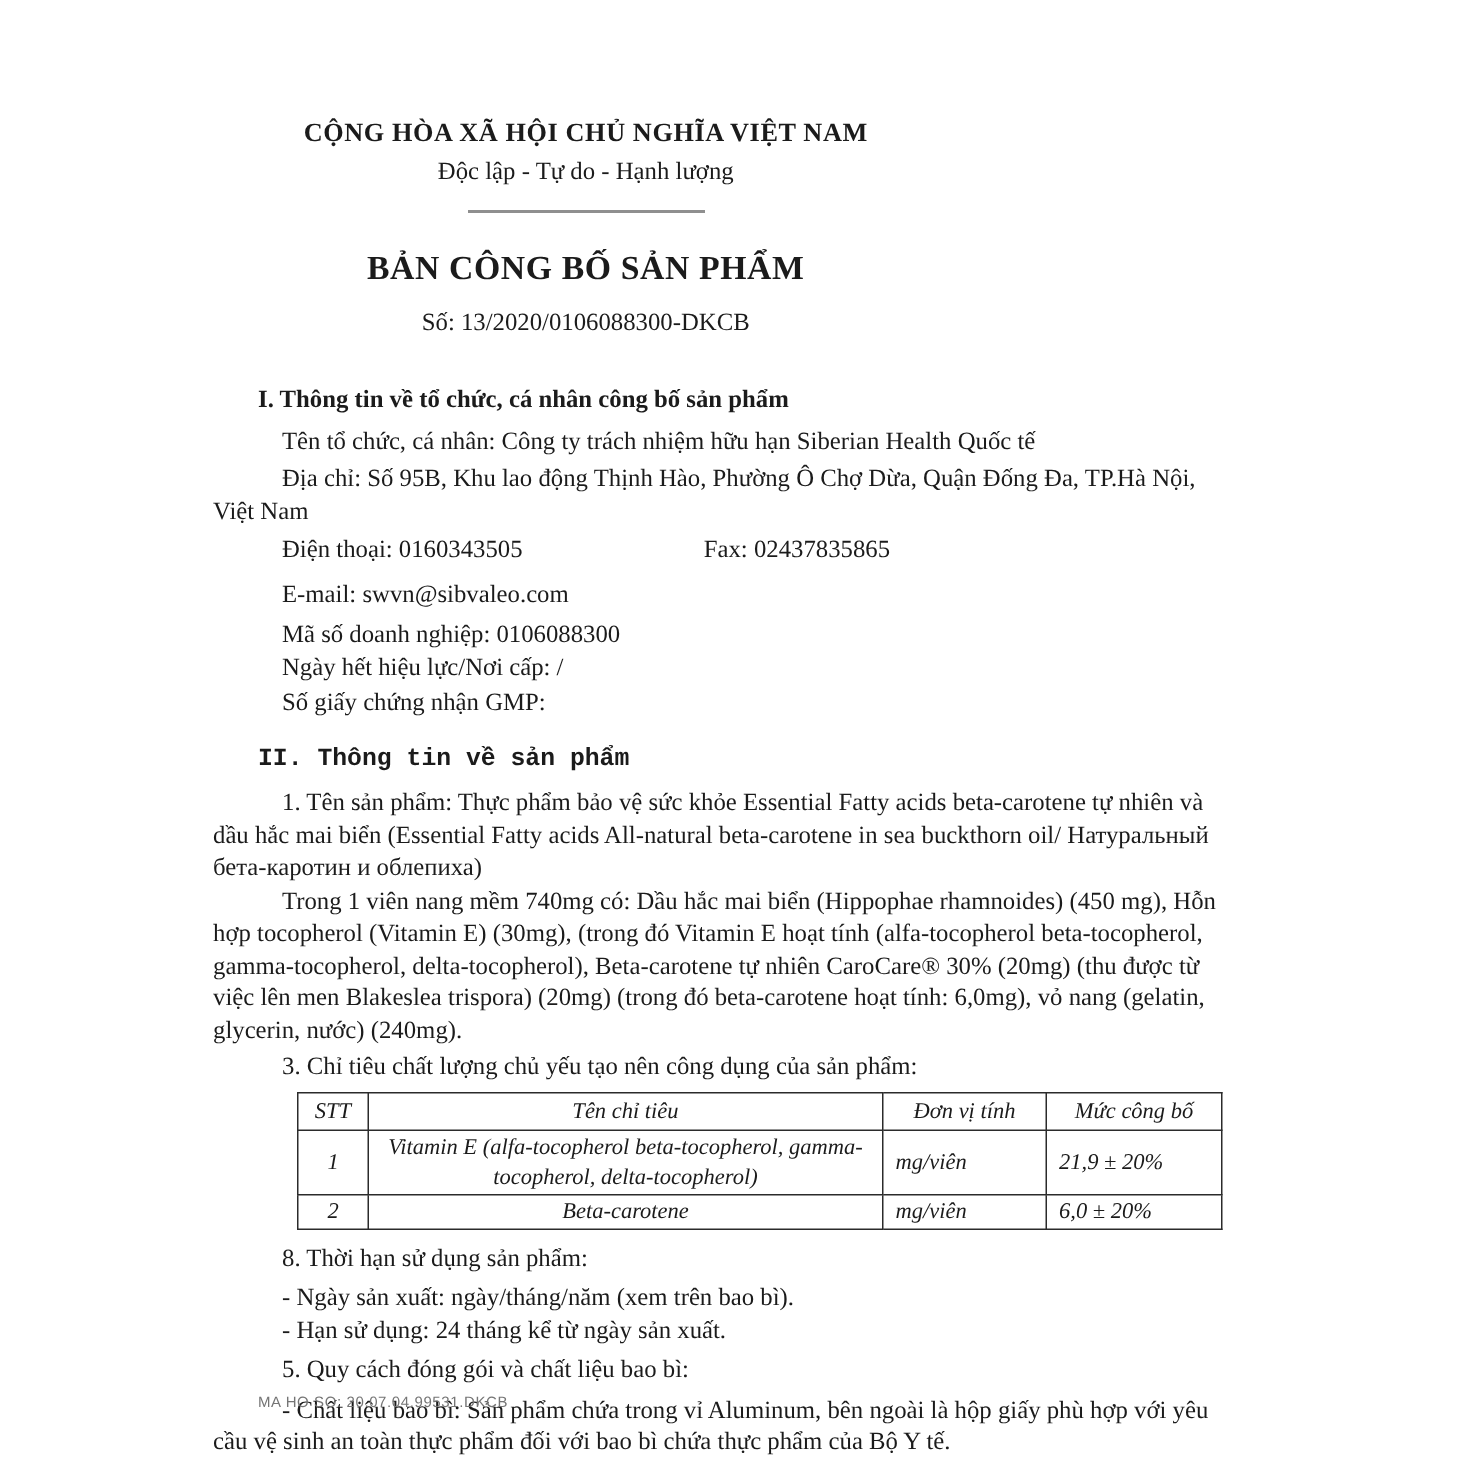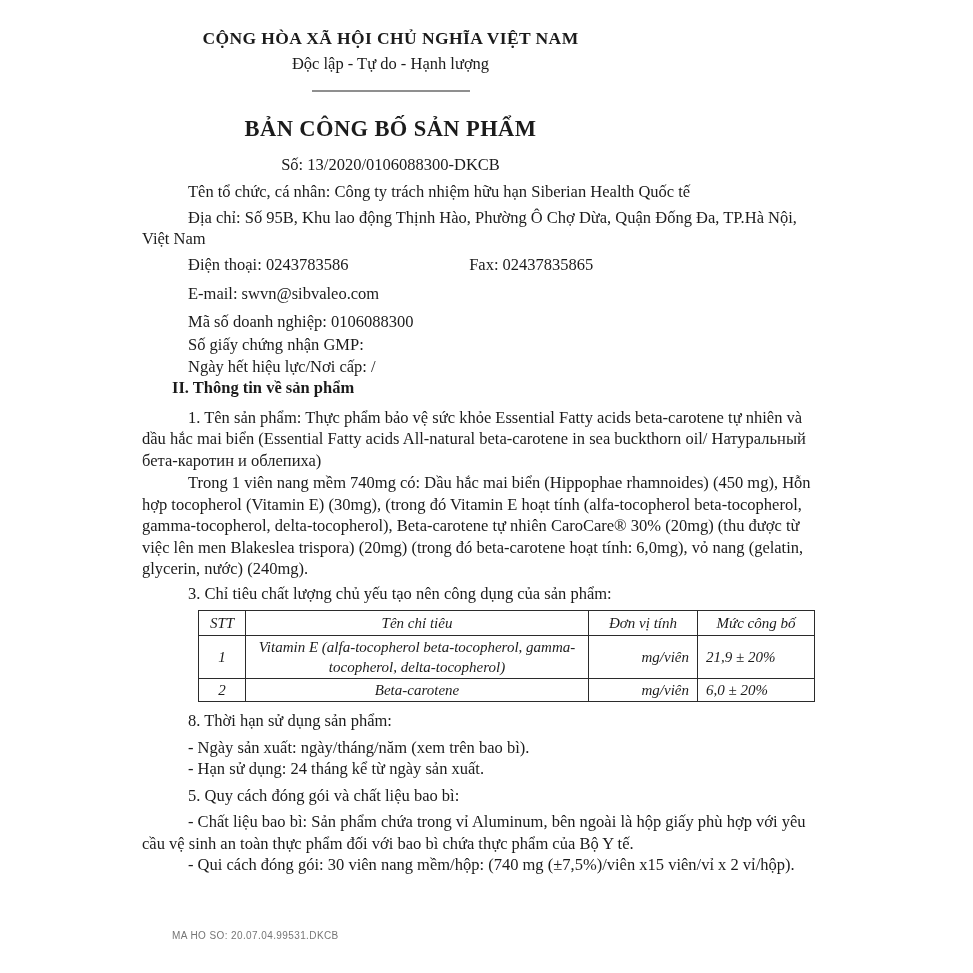--- a/index.html
+++ b/index.html
@@ -12,21 +12,21 @@
   body{
     width:973px;height:973px;
     background:#ffffff;
     font-family:"Liberation Serif", serif;
     color:var(--ink);
     overflow:hidden;
   }
   .page{
     position:relative;
     width:781px;height:973px;
-    padding-top:28px;
+    padding-top:78px;
     box-sizing:border-box;
   }
   
   .national-title{
     font-size:17.5px;font-weight:bold;text-align:center;letter-spacing:.4px;
   }
   .motto{
     font-size:16.5px;text-align:center;margin-top:5px;
   }
   .divider{
@@ -57,21 +57,21 @@
   }
   .sec1-heading{margin-top:30px;}
   .org{margin-top:6px;}
   .address{margin-top:4px;}
   .phone-row{margin-top:4px;padding-left:46px;}
   .phone-row .phone{display:inline-block;width:277px;}
   .email{margin-top:8px;}
   .business{margin-top:6px;}
   .gmp{margin-top:2px;}
   .expiry{margin-top:0;}
-  .sec2-heading{margin-top:0;}
+  .sec2-heading{margin-top:16px;font-family:Liberation Mono, monospace;}
   .item1{margin-top:8px;}
   .item2-heading{margin-top:1px;}
   .item2-body{margin-top:1px;}
   .item3-heading{margin-top:3px;}
   
   .spec-table{
     border-collapse:collapse;
     margin:6px 0 0 56px;
     font-size:15px;
     line-height:20px;
@@ -79,21 +79,21 @@
   }
   .spec-table th,.spec-table td{
     border:1.5px solid var(--border);
     font-weight:normal;
     padding:1px 8px;
     vertical-align:middle;
   }
   .spec-table th{text-align:center;height:22px;}
   .col-stt{width:30px;text-align:center;}
   .col-name{width:326px;text-align:center;}
-  .col-unit{width:92px;text-align:right;}
+  .col-unit{width:92px;text-align:left;}
   .col-level{width:100px;text-align:left;margin-top:33px;}
   .item4-heading{margin-top:8px;}
   .item4-l1{margin-top:5px;}
   .item4-l2{margin-top:0;}
   .item5-heading{margin-top:5px;}
   .item5-l1{margin-top:5px;}
   .item5-l2{margin-top:0;}
   
   .file-code{
     position:absolute;
@@ -112,30 +112,31 @@
 
   <div class="national-title">CỘNG HÒA XÃ HỘI CHỦ NGHĨA VIỆT NAM</div>
   <div class="motto">Độc lập - Tự do - Hạnh lượng</div>
   <hr class="divider">
 
   <div class="doc-title">BẢN CÔNG BỐ SẢN PHẨM</div>
   <div class="doc-number">Số: 13/2020/0106088300-DKCB</div>
 
   <div class="content">
 
+    <p class="sec-heading sec1-heading">I. Thông tin về tổ chức, cá nhân công bố sản phẩm</p>
     <p class="para org">Tên tổ chức, cá nhân: Công ty trách nhiệm hữu hạn Siberian Health Quốc tế</p>
     <p class="para address">Địa chỉ: Số 95B, Khu lao động Thịnh Hào, Phường Ô Chợ Dừa, Quận Đống Đa, TP.Hà Nội, Việt Nam</p>
     <div class="phone-row">
-      <span class="phone">Điện thoại: 0243783586</span>
+      <span class="phone">Điện thoại: 0160343505</span>
       <span class="fax">Fax: 02437835865</span>
     </div>
     <p class="para email">E-mail: swvn@sibvaleo.com</p>
     <p class="para business">Mã số doanh nghiệp: 0106088300</p>
+    <p class="para expiry">Ngày hết hiệu lực/Nơi cấp: /</p>
     <p class="para gmp">Số giấy chứng nhận GMP:</p>
-    <p class="para expiry">Ngày hết hiệu lực/Nơi cấp: /</p>
 
     <p class="sec-heading sec2-heading">II. Thông tin về sản phẩm</p>
     <p class="para item1">1. Tên sản phẩm: Thực phẩm bảo vệ sức khỏe Essential Fatty acids beta-carotene tự nhiên và dầu hắc mai biển (Essential Fatty acids All-natural beta-carotene in sea buckthorn oil/ Натуральный бета-каротин и облепиха)</p>
     <p class="para item2-body">Trong 1 viên nang mềm 740mg có: Dầu hắc mai biển (Hippophae rhamnoides) (450 mg), Hỗn hợp tocopherol (Vitamin E) (30mg), (trong đó Vitamin E hoạt tính (alfa-tocopherol beta-tocopherol, gamma-tocopherol, delta-tocopherol), Beta-carotene tự nhiên CaroCare® 30% (20mg) (thu được từ việc lên men Blakeslea trispora) (20mg) (trong đó beta-carotene hoạt tính: 6,0mg), vỏ nang (gelatin, glycerin, nước) (240mg).</p>
     <p class="para item3-heading">3. Chỉ tiêu chất lượng chủ yếu tạo nên công dụng của sản phẩm:</p>
 
     <table class="spec-table">
       <thead>
         <tr>
           <th class="col-stt">STT</th>

